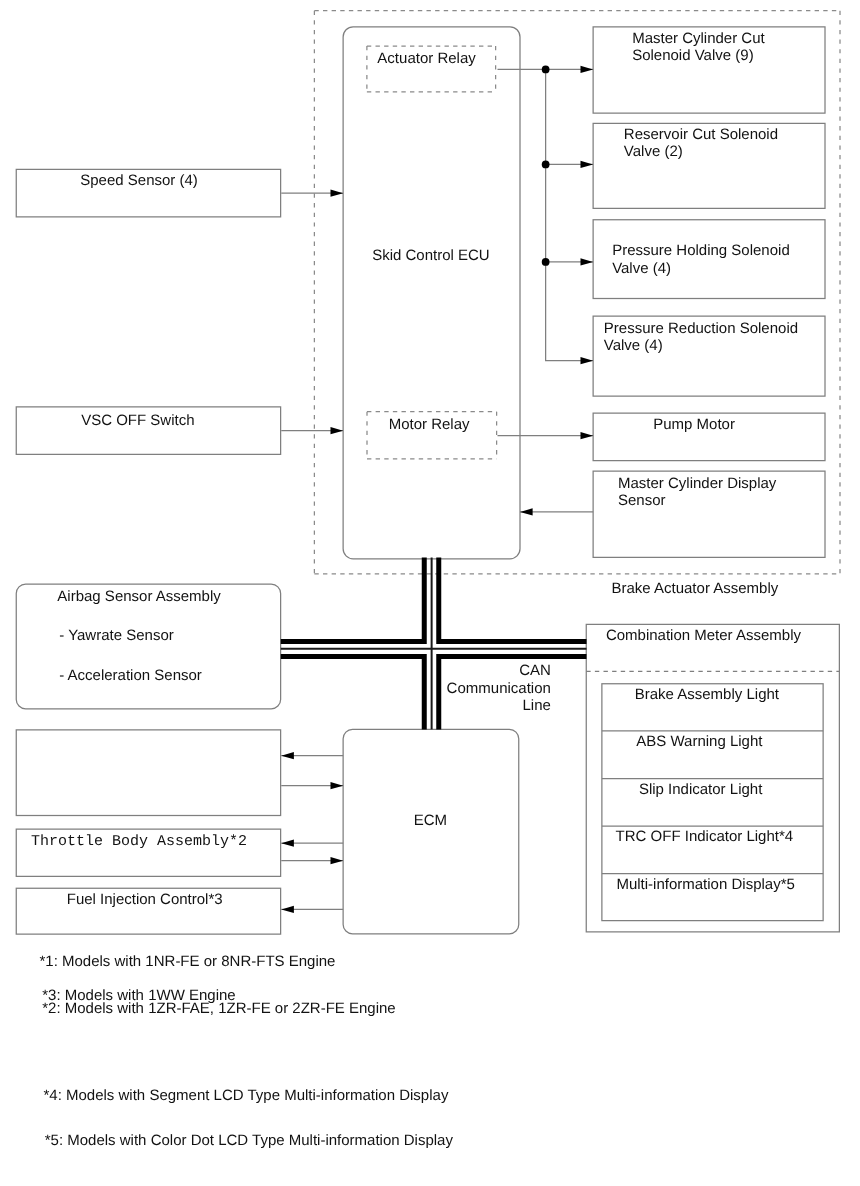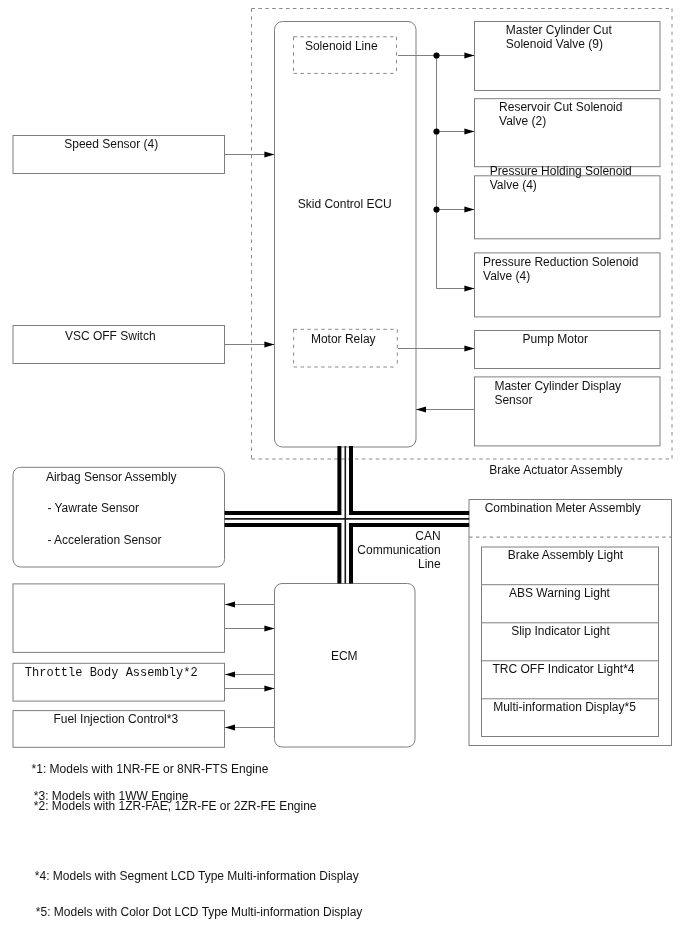--- a/index.html
+++ b/index.html
@@ -97,41 +97,41 @@
 </svg>
 
 <div class="tx" style="left:489.2px;top:463.0px;">Brake Actuator Assembly</div>
 <div class="tb" style="left:274.5px;top:197.2px;width:140.5px;padding-right:1px;">
 <span>
 <i>Skid Control ECU</i>
 </span>
 </div>
 <div class="tb" style="left:293.5px;top:39.0px;width:95.5px;padding-right:9px;">
 <span>
-<i>Solenoid Line</i>
+<i>Actuator Relay</i>
 </span>
 </div>
 <div class="tb" style="left:293.5px;top:332.0px;width:99.5px;padding-right:5px;">
 <span>
 <i>Motor Relay</i>
 </span>
 </div>
 <div class="tb" style="left:474.5px;top:23.1px;width:168.5px;padding-right:17px;">
 <span>
 <i>Master Cylinder Cut</i>
 <i>Solenoid Valve (9)</i>
 </span>
 </div>
 <div class="tb" style="left:474.5px;top:100.3px;width:172.5px;padding-right:13px;">
 <span>
 <i>Reservoir Cut Solenoid</i>
 <i>Valve (2)</i>
 </span>
 </div>
-<div class="tb" style="left:474.5px;top:164px;width:172.5px;padding-right:26px;">
+<div class="tb" style="left:474.5px;top:193px;width:172.5px;padding-right:26px;">
 <span>
 <i>Pressure Holding Solenoid</i>
 <i>Valve (4)</i>
 </span>
 </div>
 <div class="tb" style="left:474.5px;top:254.5px;width:172.5px;padding-right:13px;">
 <span>
 <i>Pressure Reduction Solenoid</i>
 <i>Valve (4)</i>
 </span>

